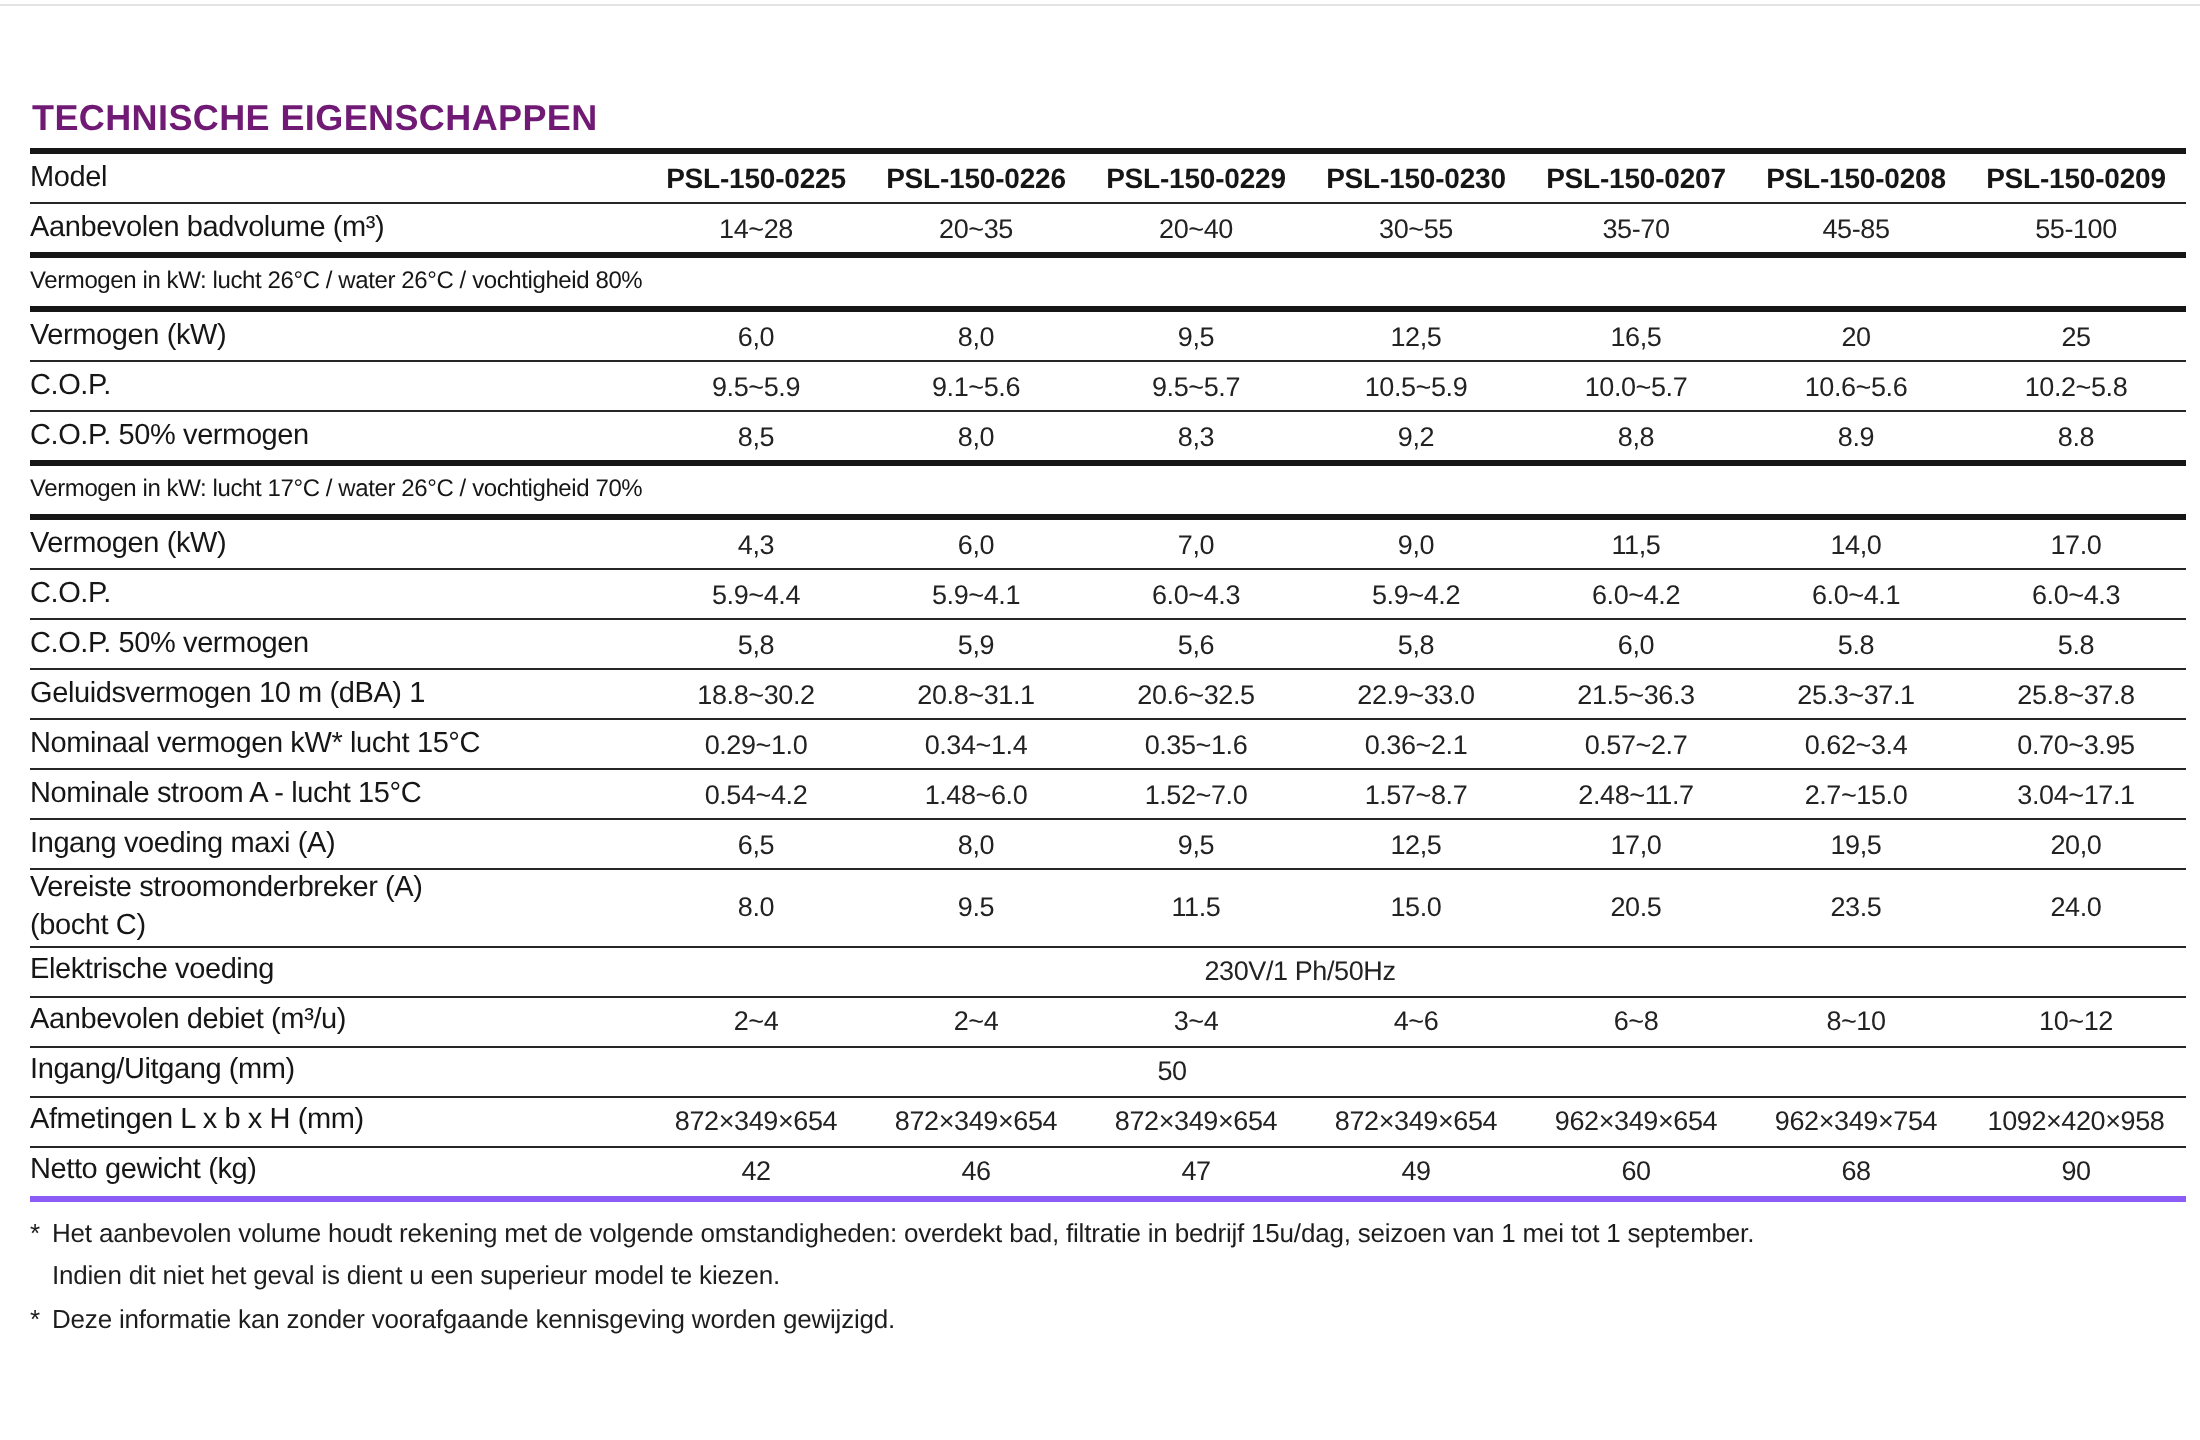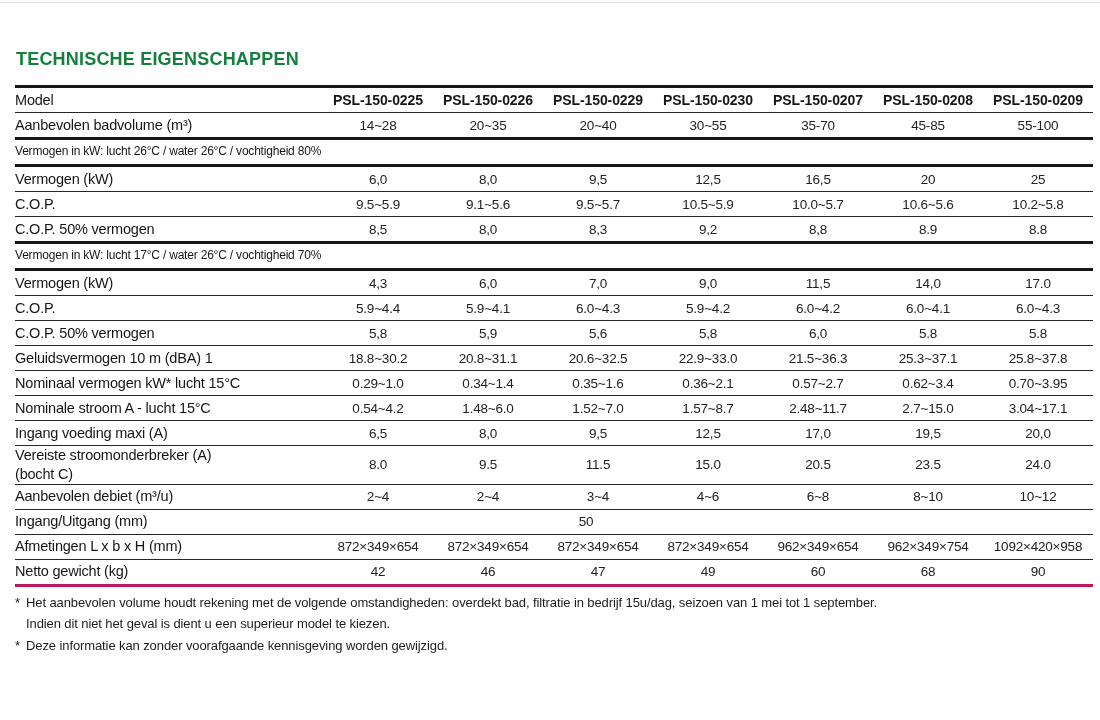--- a/index.html
+++ b/index.html
@@ -4,26 +4,26 @@
 <style>
   html,body{margin:0;padding:0}
   body{
     width:1100px;height:720px;background:#ffffff;
     font-family:"Liberation Sans",sans-serif;color:#1d1d1d;
     overflow:hidden;position:relative;
   }
   .top-hairline{position:absolute;top:2px;left:0;width:1100px;height:1px;background:#e3e3e3}
   .page{position:relative;padding:49px 0 0 15px}
   .title{
-    font-size:18px;font-weight:700;letter-spacing:.2px;color:#15803d;
-    margin:0 0 15px 1px;
+    font-size:18px;font-weight:700;letter-spacing:.2px;color:#701a75;
+    margin:0 0 4px 1px;
   }
   table.spec{
     border-collapse:collapse;table-layout:fixed;width:1078px;
-    border-top:3px solid #161616;border-bottom:3px solid #be185d;
+    border-top:3px solid #161616;border-bottom:3px solid #8b5cf6;
   }
   .spec th,.spec td{padding:0;height:24px;vertical-align:middle;font-weight:normal}
   .spec tr:not(:first-child) th,.spec tr:not(:first-child) td{border-top:1px solid #262626}
   .spec tr.section th{border-top:3px solid #161616;border-bottom:3px solid #161616}
   .row-label{
     text-align:left;font-weight:700;font-size:14.5px;letter-spacing:-.2px;
     line-height:1.3;white-space:pre-line;padding:2px 4px 2px 2px;color:#161616;
   }
   .cell{text-align:center;font-size:13.5px;letter-spacing:-.2px;color:#222}
   tr.models .cell{font-weight:700;font-size:14px;letter-spacing:-.1px;color:#161616}
@@ -184,20 +184,24 @@
         <tr class="data">
           <th class="row-label">Vereiste stroomonderbreker (A)
 (bocht C)</th>
           <td class="cell">8.0</td>
           <td class="cell">9.5</td>
           <td class="cell">11.5</td>
           <td class="cell">15.0</td>
           <td class="cell">20.5</td>
           <td class="cell">23.5</td>
           <td class="cell">24.0</td>
+        </tr>
+        <tr class="merged merged-0">
+          <th class="row-label">Elektrische voeding</th>
+          <td class="cell" colspan="7"><span>230V/1 Ph/50Hz</span></td>
         </tr>
         <tr class="data">
           <th class="row-label">Aanbevolen debiet (m³/u)</th>
           <td class="cell">2~4</td>
           <td class="cell">2~4</td>
           <td class="cell">3~4</td>
           <td class="cell">4~6</td>
           <td class="cell">6~8</td>
           <td class="cell">8~10</td>
           <td class="cell">10~12</td>

